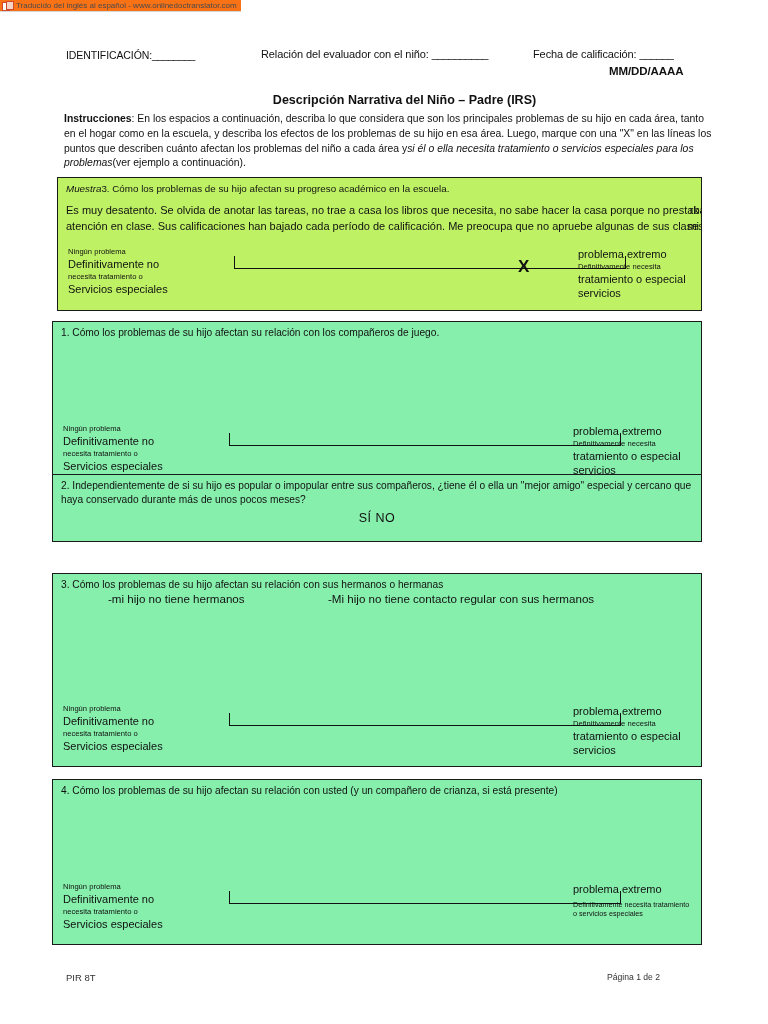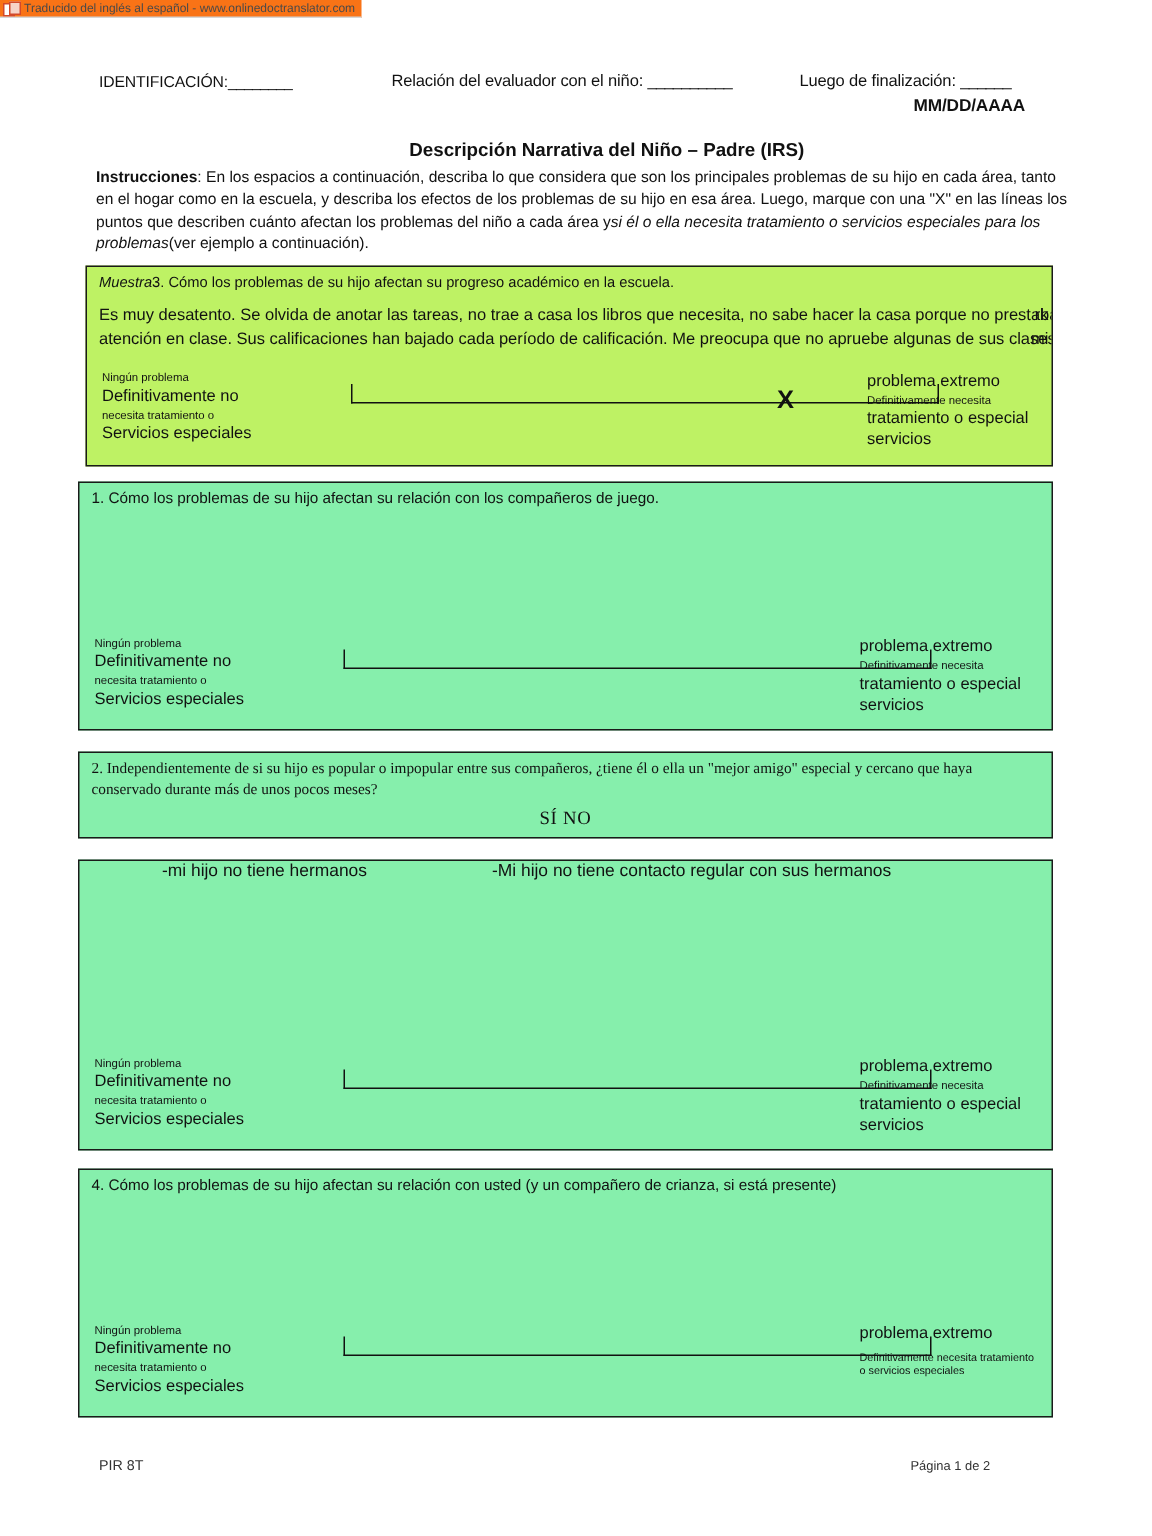--- a/index.html
+++ b/index.html
@@ -211,21 +211,21 @@
 
   <div class="header-fields">
     <div class="hf hf-id">
       <span>IDENTIFICACIÓN:</span><span class="blank-line">________</span>
     </div>
     <div class="hf hf-rel">
       <span>Relación del evaluador con el niño:</span>
       <span class="blank-line">__________</span>
     </div>
     <div class="hf hf-fecha">
-      <span>Luego de finalización:</span>
+      <span>Fecha de calificación:</span>
       <span class="blank-line">______</span>
     </div>
     <div class="hf hf-mmdd">MM/DD/AAAA</div>
   </div>
 
   <div class="doc-title">Descripción Narrativa del Niño – Padre (IRS)</div>
 
   <div class="instructions">
     <b>Instrucciones</b><span>: En los espacios a continuación, describa lo que considera que son los principales problemas de su hijo en cada área, tanto en el hogar como en la escuela, y describa los efectos de los problemas de su hijo en esa área. Luego, marque con una "X" en las líneas los puntos que describen cuánto afectan los problemas del niño a cada área y</span><i>si él o ella necesita tratamiento o servicios especiales para los problemas</i><span>(ver ejemplo a continuación).</span>
   </div>
@@ -274,29 +274,30 @@
       <div class="scale-line"></div>
       <div class="scale-right">
         <div class="lbl-md">problema extremo</div>
         <div class="lbl-sm">Definitivamente necesita</div>
         <div class="lbl-md">tratamiento o especial</div>
         <div class="lbl-md">servicios</div>
       </div>
     </div>
   </div>
 
-  <div class="qbox" style="left:52px; top:501px; width:650px; height:58px;font-family:Liberation Serif, serif;">
+  <div class="qbox" style="left:52px; top:474px; width:650px; height:68px;">
     <div class="q-title">2. Independientemente de si su hijo es popular o impopular entre sus compañeros, ¿tiene él o ella un "mejor amigo" especial y cercano que haya conservado durante más de unos pocos meses?</div>
     <div class="yesno">
       <span>SÍ</span>
       <span>NO</span>
     </div>
   </div>
 
   <div class="qbox" style="left:52px; top:573px; width:650px; height:194px;">
+    <div class="q-title">3. Cómo los problemas de su hijo afectan su relación con sus hermanos o hermanas</div>
     <div class="q3-options">
       <span class="q3-opt q3-opt-a">-mi hijo no tiene hermanos</span>
       <span class="q3-opt q3-opt-b">-Mi hijo no tiene contacto regular con sus hermanos</span>
     </div>
     <div class="scale">
       <div class="scale-left">
         <div class="lbl-sm">Ningún problema</div>
         <div class="lbl-md">Definitivamente no</div>
         <div class="lbl-sm">necesita tratamiento o</div>
         <div class="lbl-md">Servicios especiales</div>

